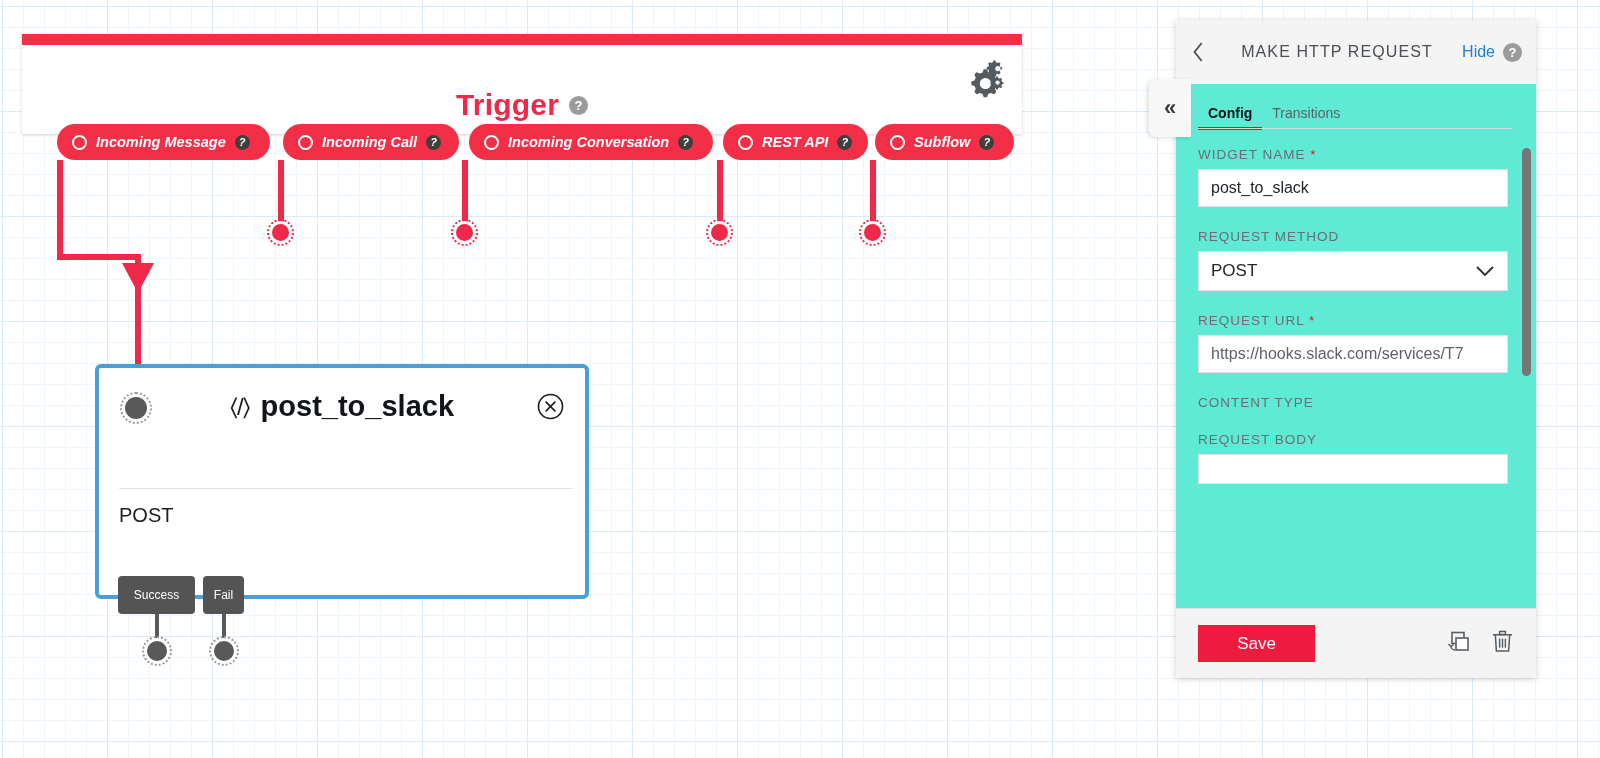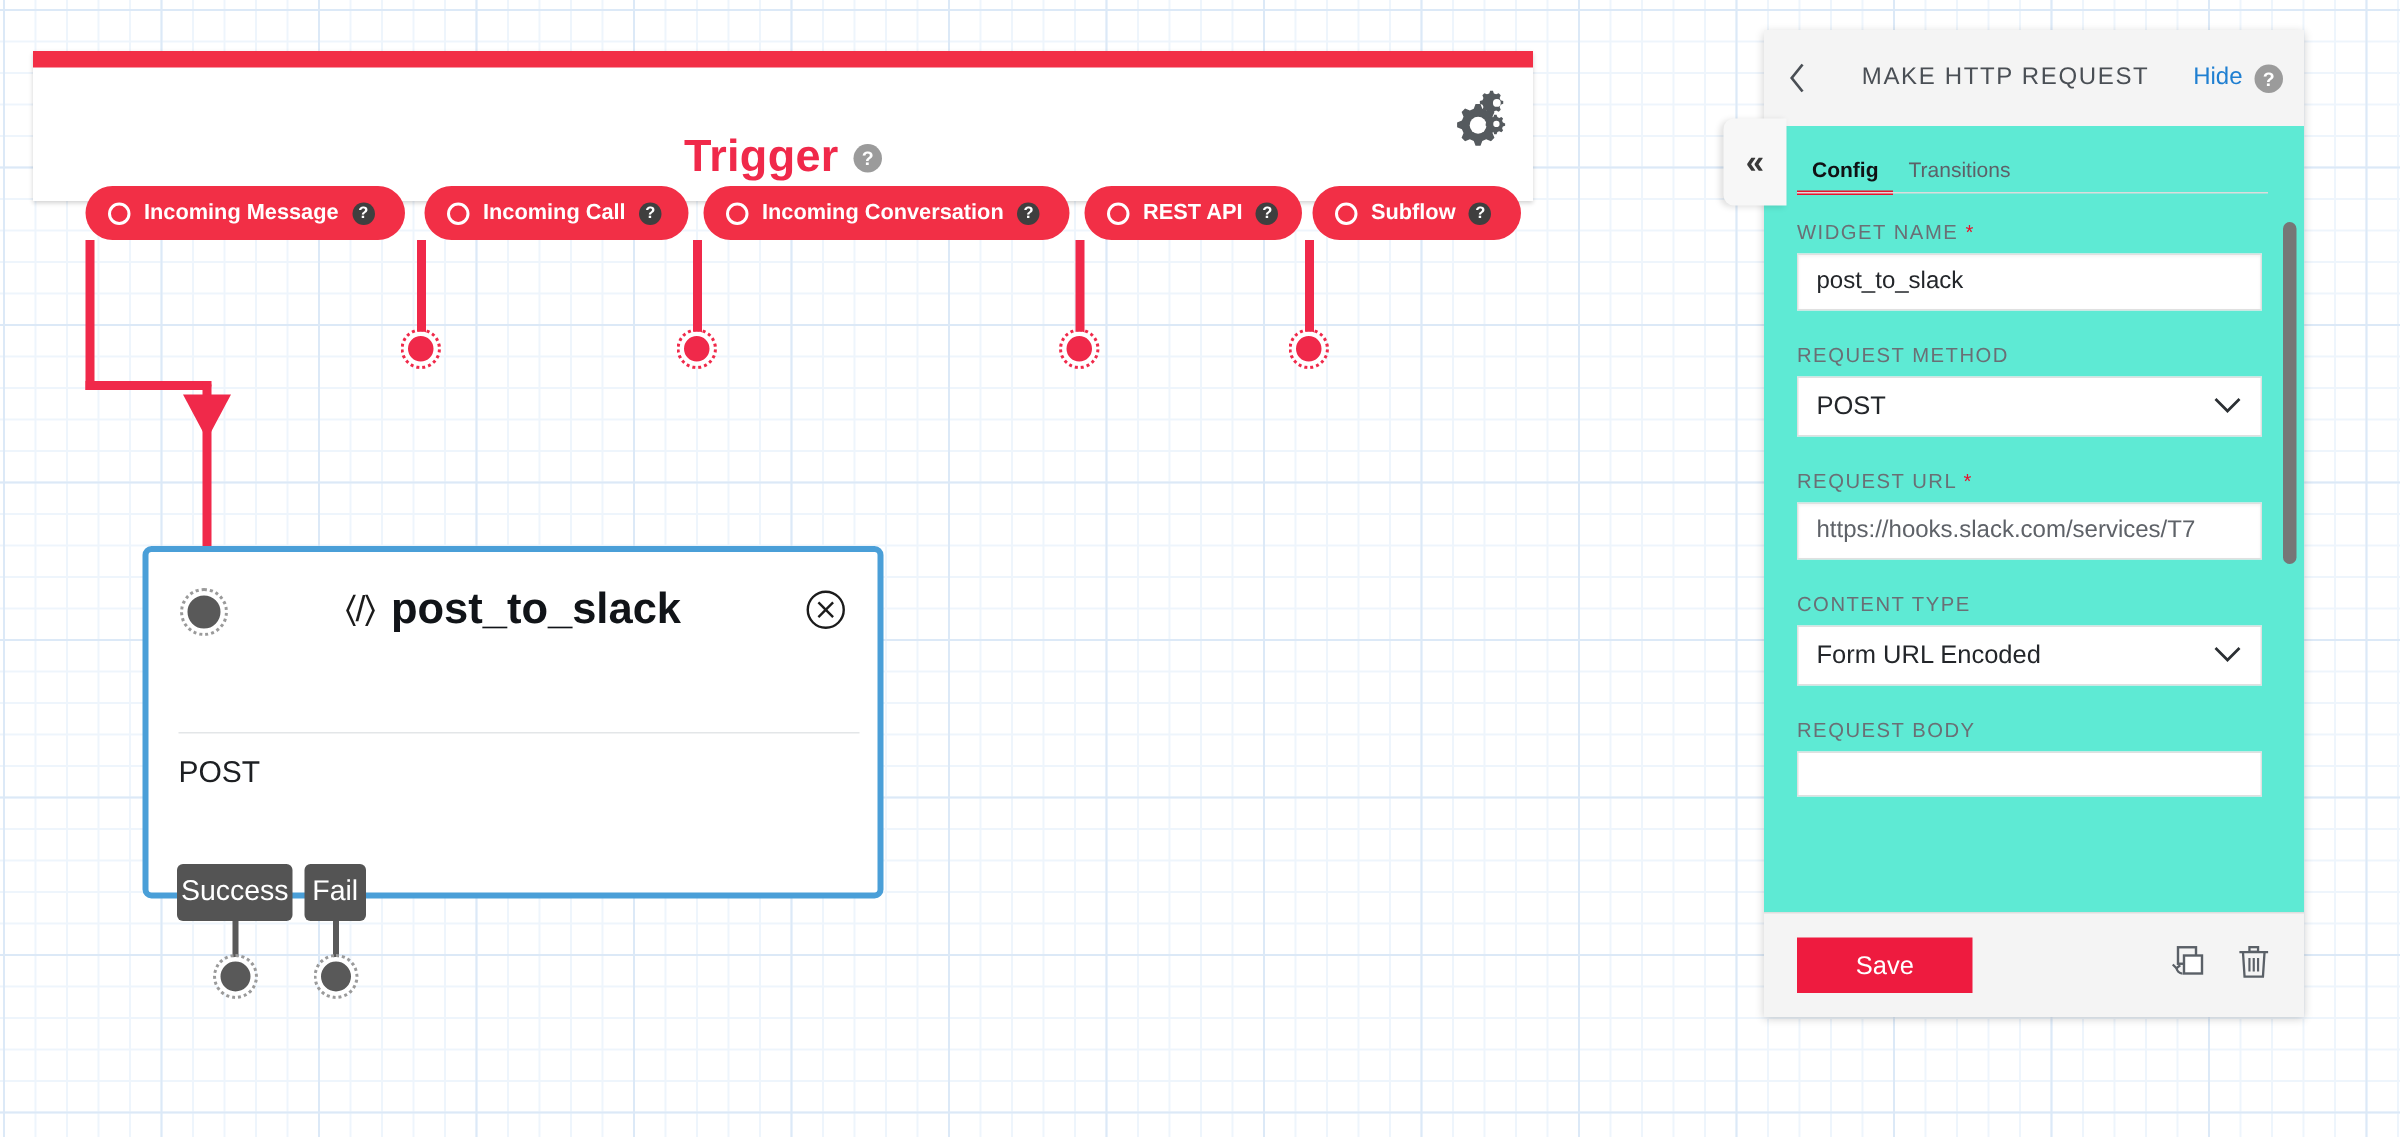--- a/index.html
+++ b/index.html
@@ -44,21 +44,21 @@
     line-height:19px;text-align:center;font-family:"Liberation Sans",sans-serif;
   }
   .help-badge.small{width:15px;height:15px;line-height:15px;font-size:11px;background:#3f3f3f;}
 
   #trigger-gear{
     position:absolute;right:16px;top:26px;width:42px;height:40px;
   }
 
   
   #pill-row{
-    position:absolute;left:0;top:90px;width:100%;height:40px;
+    position:absolute;left:0;top:90px;width:100%;height:40px;font-style:italic;
   }
   .pill{
     position:absolute;top:0;height:36px;border-radius:18px;background:#f22f46;
     display:flex;align-items:center;gap:9px;padding:0 15px;box-sizing:border-box;
     cursor:pointer;
   }
   .pill .ring{
     width:15px;height:15px;border-radius:50%;border:2px solid #ffffff;
     box-sizing:border-box;flex:0 0 auto;
   }
@@ -100,21 +100,21 @@
   }
   #widget-body{
     position:absolute;left:20px;top:133px;width:460px;
     font-size:20px;color:#1d1f22;line-height:29px;
   }
 
   
   .chip{
     position:absolute;height:38px;background:#545454;border-radius:4px;
     display:flex;align-items:center;justify-content:center;padding:0 12px;
-    color:#ffffff;font-size:19px;box-sizing:border-box;cursor:pointer;
+    color:#ffffff;font-size:12px;box-sizing:border-box;cursor:pointer;
   }
   .chip-stem{position:absolute;width:4px;background:#595959;}
   .chip-dot{
     position:absolute;width:20px;height:20px;border-radius:50%;
     background:#595959;border:3px solid #fff;outline:2px dotted #9a9a9a;
   }
 
   
   #panel{
     position:absolute;left:1176px;top:20px;width:360px;height:658px;
@@ -363,28 +363,20 @@
     </div>
 
     <div class="field-label">
       <span>REQUEST URL</span><span class="req-star"> *</span>
     </div>
     <div class="text-input muted">
       <span>https://hooks.slack.com/services/T7</span>
     </div>
 
     <div class="field-label">CONTENT TYPE</div>
-    <div class="select-input">
-      <span>Form URL Encoded</span>
-      <span class="chev-down">
-        <svg viewBox="0 0 20 12" width="20" height="12">
-            <polyline points="2,2 10,10 18,2" fill="none" stroke="#2b2f33" stroke-width="1.8"></polyline>
-          </svg>
-      </span>
-    </div>
 
     <div class="field-label">REQUEST BODY</div>
     <div class="body-input"></div>
 
   </div>
 
   <div id="panel-scrollbar"></div>
 
   <div id="panel-footer">
     <div id="save-button">Save</div>

